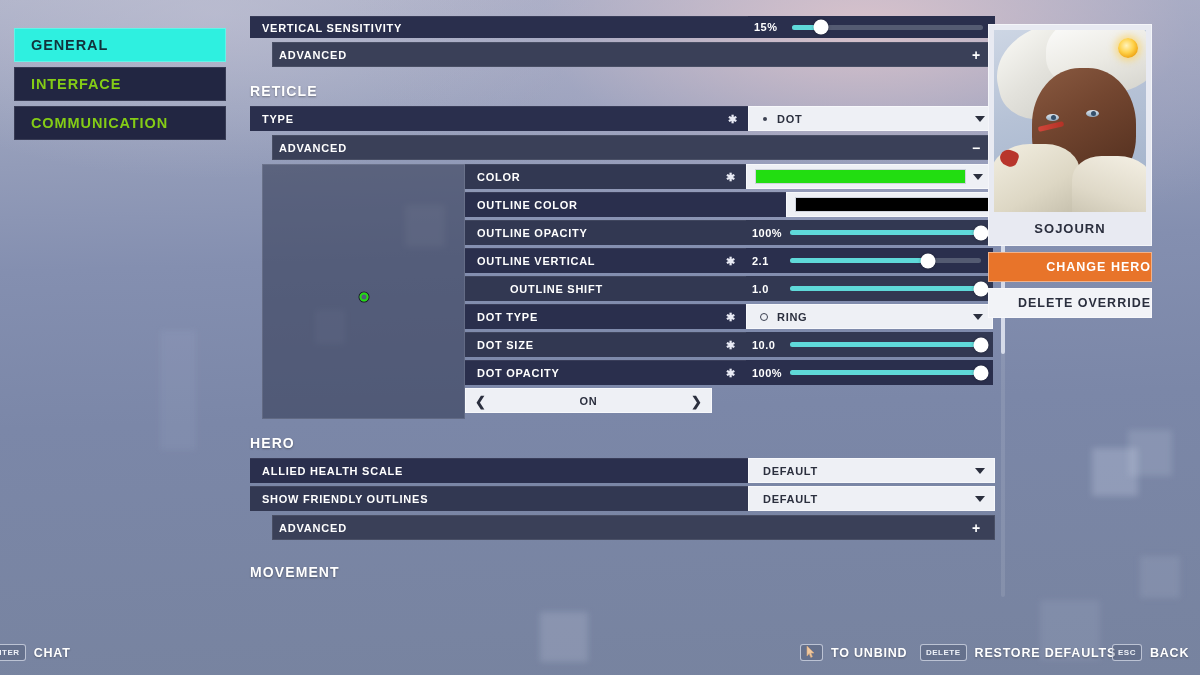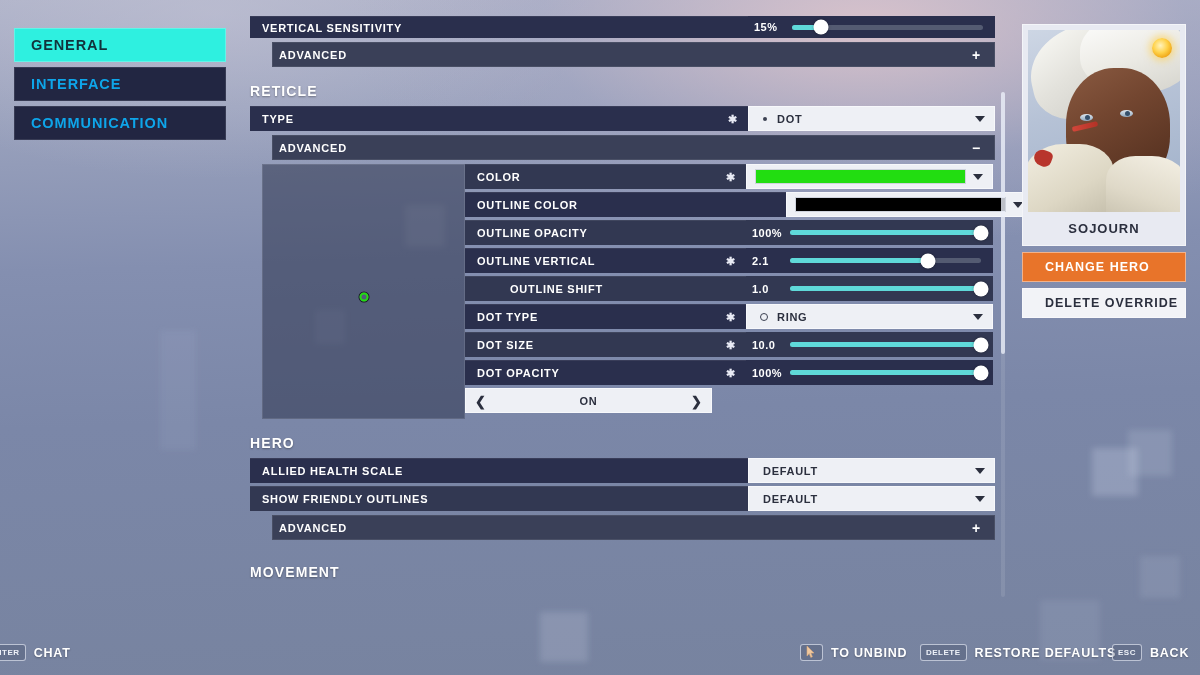--- a/index.html
+++ b/index.html
@@ -29,21 +29,21 @@
   #bg .s7 { left:160px; top:330px; width:36px; height:120px; background:rgba(190,199,221,.10); }
   #bg .s8 { left:1040px; top:600px; width:60px; height:60px; background:rgba(200,208,228,.12); }
 
   
   #nav { position:absolute; left:14px; top:28px; width:212px; z-index:5; }
   .navitem {
     height:34px; margin-bottom:5px;
     display:flex; align-items:center;
     padding-left:16px;
     background:#222642;
-    color:#0ea5e9;
+    color:#84cc16;
     font-size:14.5px; font-weight:bold; letter-spacing:.9px;
     border:1px solid rgba(255,255,255,.10);
   }
   .navitem.active { background:#2ef0e0; color:#12323b; border-color:rgba(255,255,255,.25); }
 
   
   #settings { position:absolute; left:250px; top:0; width:745px; height:620px; z-index:4; }
 
   .row {
     position:relative; display:flex; align-items:center;
@@ -130,21 +130,21 @@
     border:2px solid #22dd11; box-shadow:0 0 0 1px rgba(0,0,0,.75);
   }
   .adv-group { position:relative; margin-top:4px; }
   .adv-rows { margin-left:215px; }
 
   
   #scroll { position:absolute; left:1001px; top:92px; width:4px; height:505px; background:rgba(255,255,255,.10); border-radius:2px; z-index:4; }
   #scrollthumb { position:absolute; left:0; top:0; width:4px; height:262px; background:rgba(234,238,248,.78); border-radius:2px; }
 
   
-  #hero { position:absolute; left:1022px; top:24px; width:164px; z-index:5; }
+  #hero { position:absolute; left:988px; top:24px; width:164px; z-index:5; }
   .hero-card { background:#e8eaf2; padding:5px 5px 0 5px; border:1px solid rgba(255,255,255,.5); }
   .portrait {
     position:relative; width:100%; height:182px; overflow:hidden;
     background:linear-gradient(165deg,#cdd6e4 0%,#b6c2d6 42%,#9fb0c9 100%);
   }
   .portrait .hair {
     position:absolute; left:2px; top:-6px; width:118px; height:92px;
     background:linear-gradient(155deg,#fbfbf7 0%,#e3e2dc 45%,#c9c8c2 100%);
     border-radius:52% 42% 46% 38%;
     transform:rotate(-13deg);
@@ -193,21 +193,21 @@
   .badge {
     position:absolute; right:8px; top:8px; width:20px; height:20px; border-radius:50%;
     background:radial-gradient(circle at 42% 38%, #fff3bd 0%, #ffd24a 42%, #f0a818 72%, #d98a0c 100%);
     box-shadow:0 0 7px 3px rgba(255,205,70,.55);
   }
   .hero-name {
     text-align:center; color:#2b2f3e; font-size:13px; font-weight:bold;
     letter-spacing:1px; padding:9px 0 9px 0;
   }
   .hero-btn {
-    height:30px; margin-top:6px; display:flex; align-items:center; justify-content:flex-start;
+    height:30px; margin-top:6px; display:flex; align-items:center; justify-content:flex-end;
     font-size:12.5px; font-weight:bold; letter-spacing:1px;
     border:1px solid rgba(255,255,255,.45);
     padding-left:22px;
   }
   .hero-btn.primary { background:#e8742a; color:#ffffff; }
   .hero-btn.secondary { background:#f2f3f7; color:#2b2f3e; }
 
   
   #bottom { position:absolute; left:0; right:0; bottom:0; height:52px; z-index:6; }
   .hint { position:absolute; bottom:14px; display:flex; align-items:center; gap:8px; }

